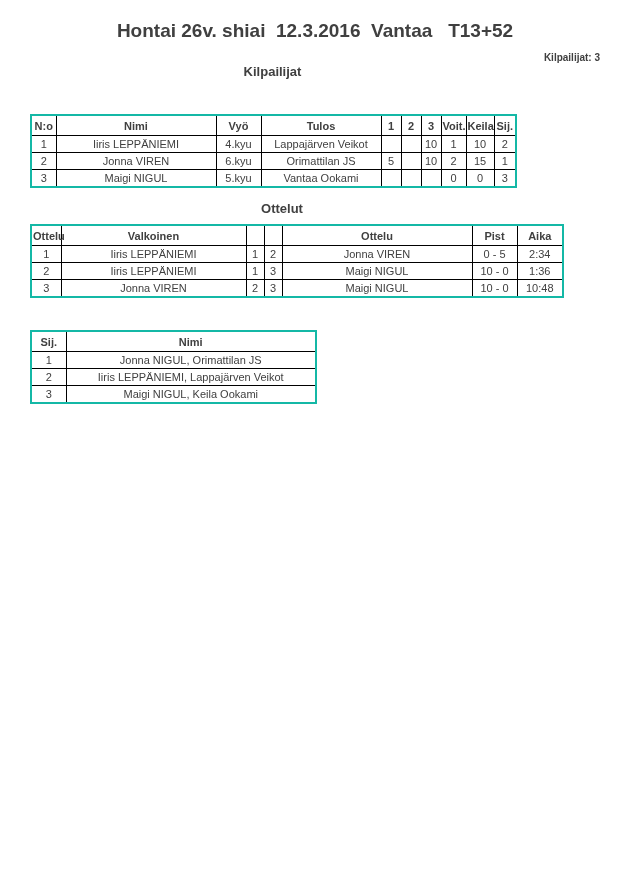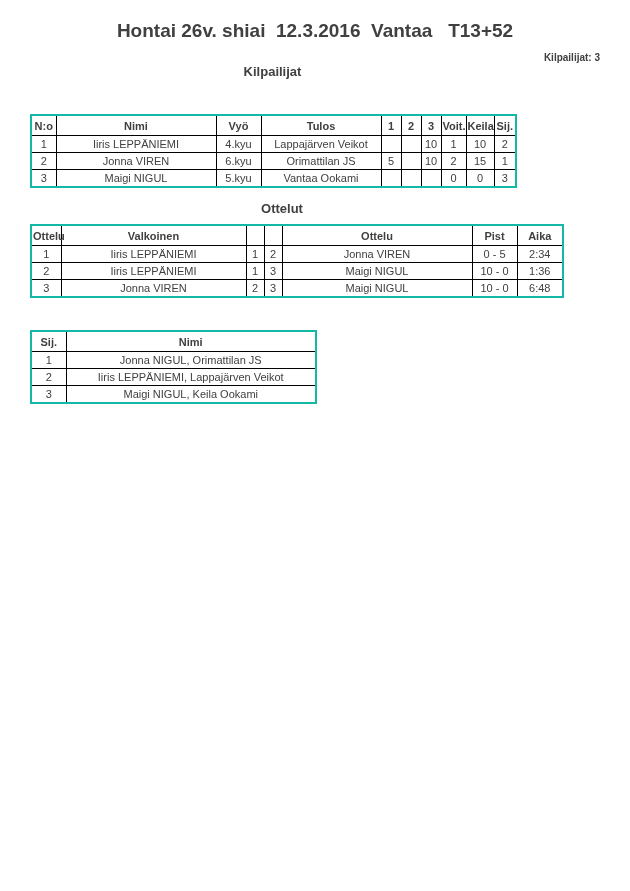--- a/index.html
+++ b/index.html
@@ -172,21 +172,21 @@
         <td class="c">10 - 0</td>
         <td class="c">1:36</td>
       </tr>
       <tr>
         <td class="c">3</td>
         <td class="l">Jonna VIREN</td>
         <td class="c">2</td>
         <td class="c">3</td>
         <td class="l">Maigi NIGUL</td>
         <td class="c">10 - 0</td>
-        <td class="c">6:48</td>
+        <td class="c">10:48</td>
       </tr>
     </tbody>
   </table>
 
 
   <table class="tbl" style="top:302px; left:30px; width:285px;">
     <colgroup>
       <col style="width:35px">
         <col style="width:250px">
     </colgroup>

